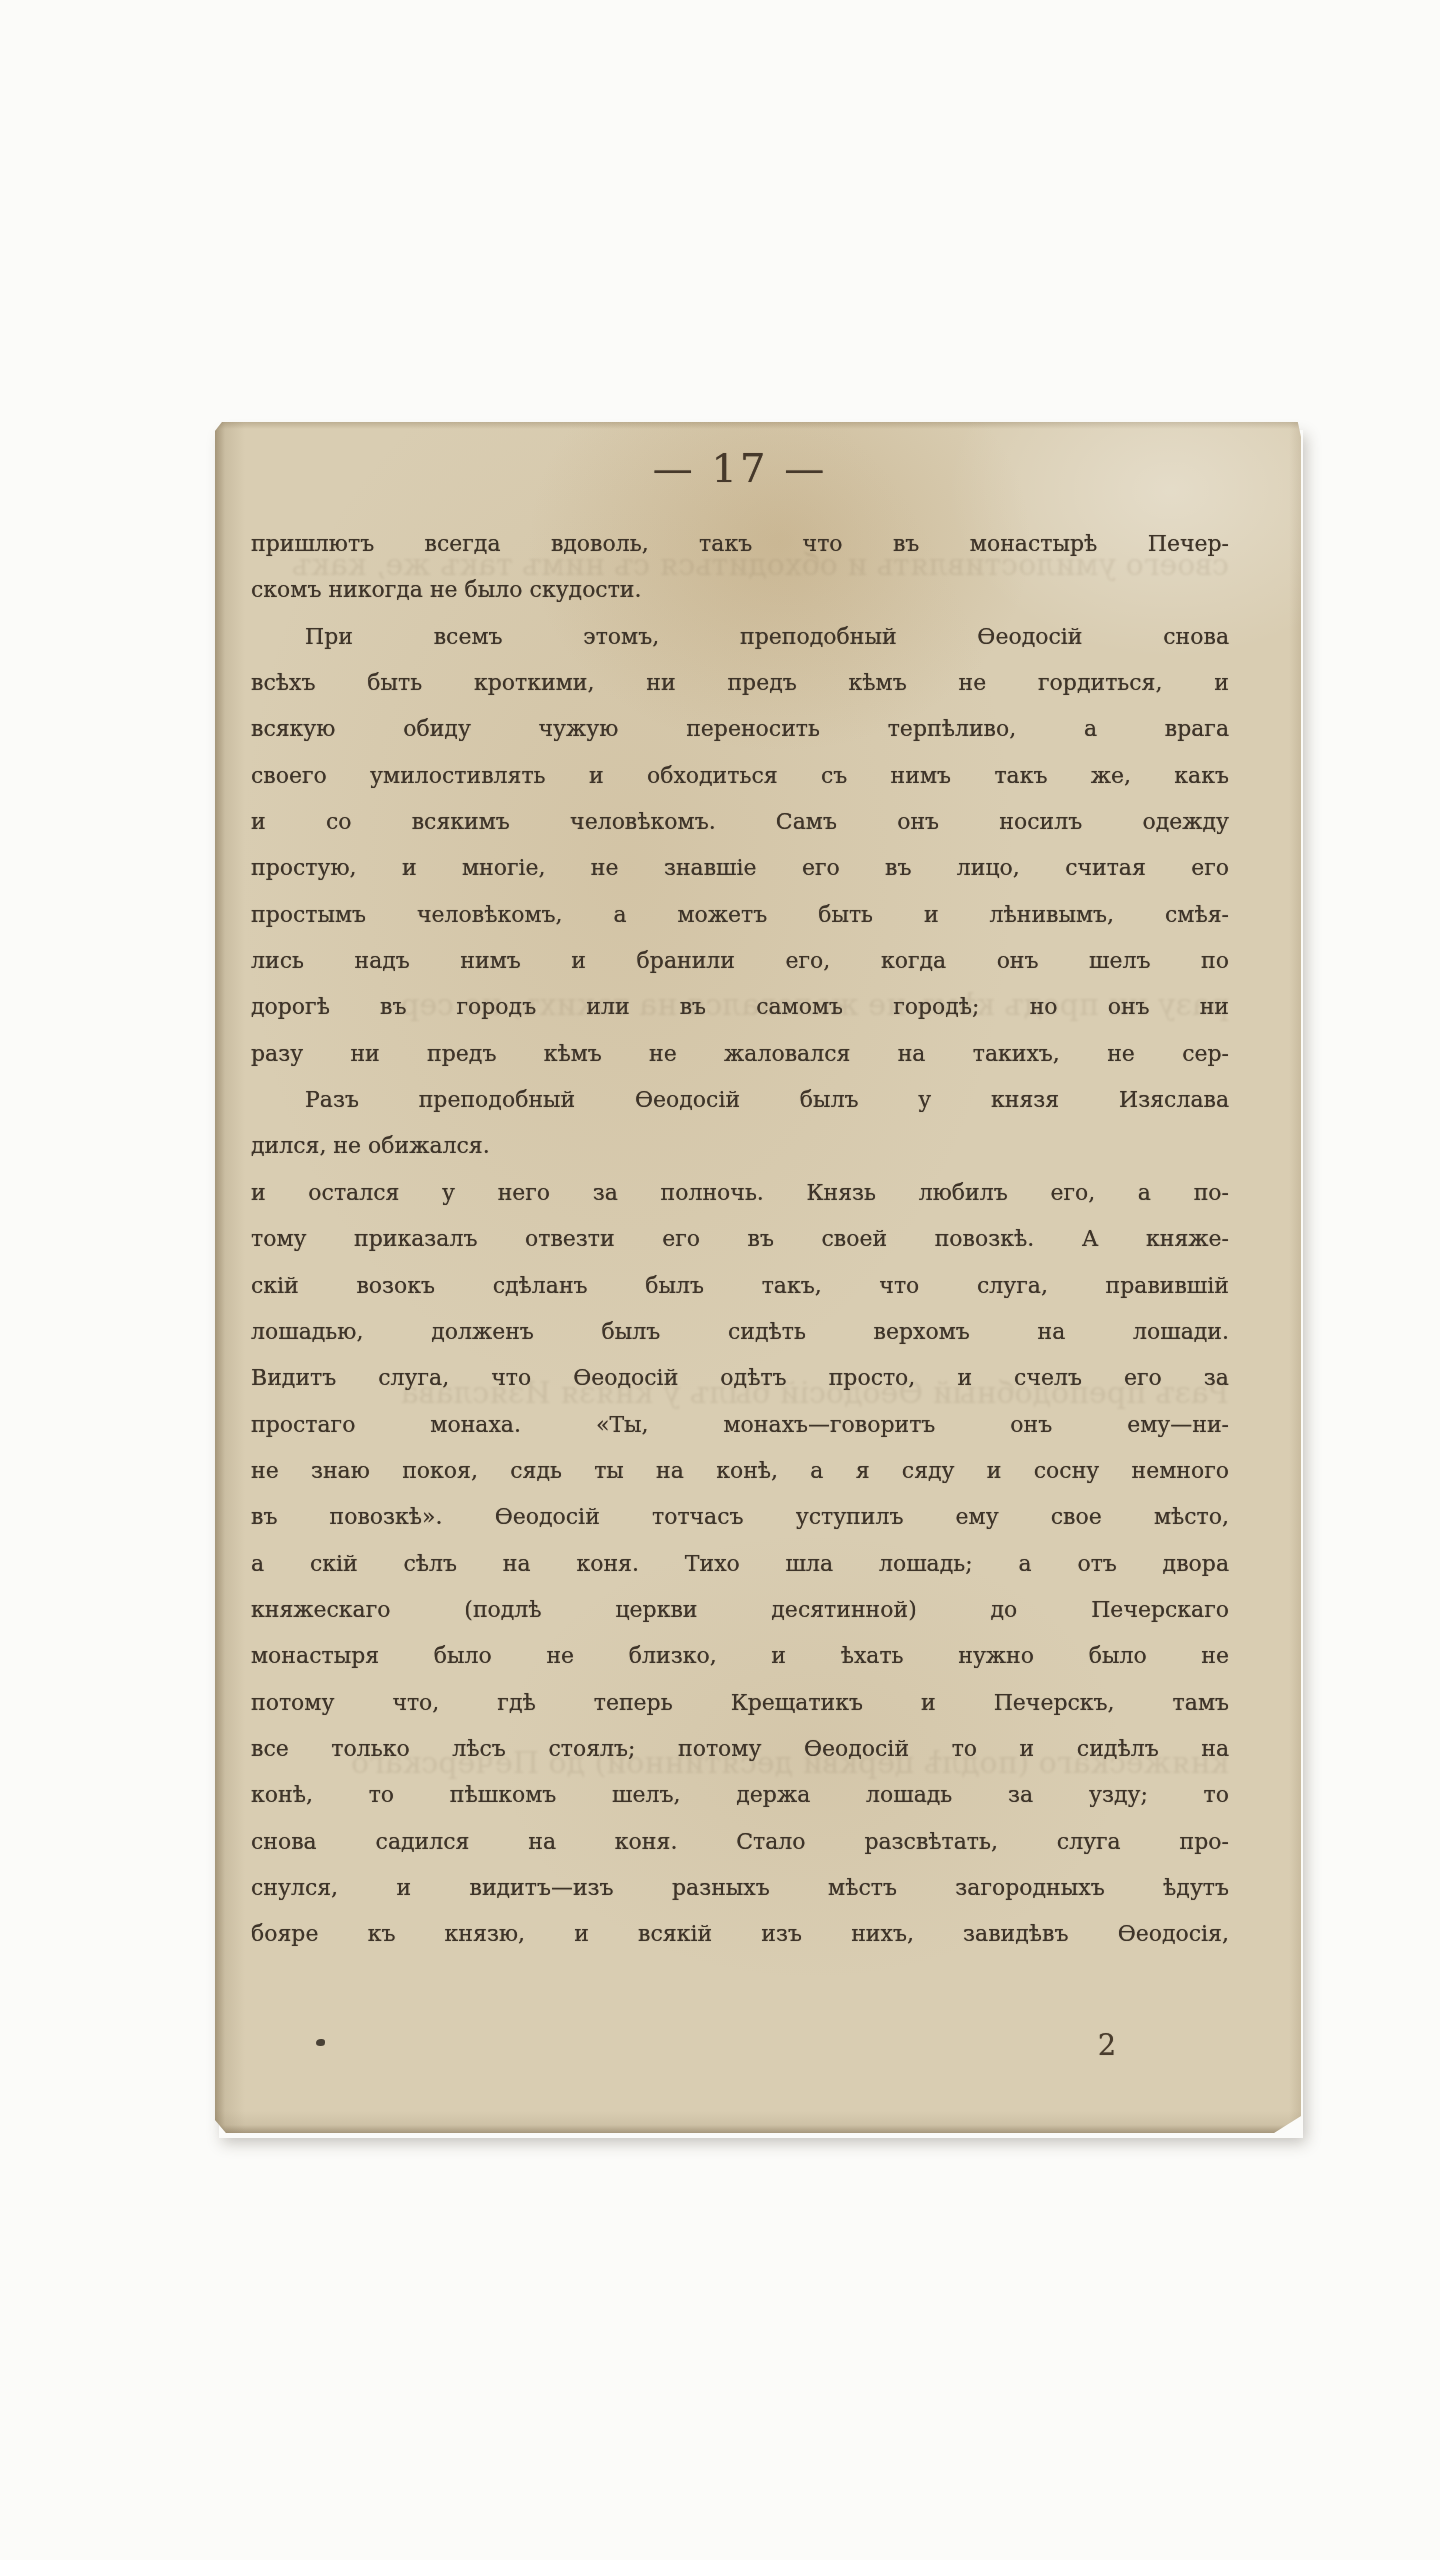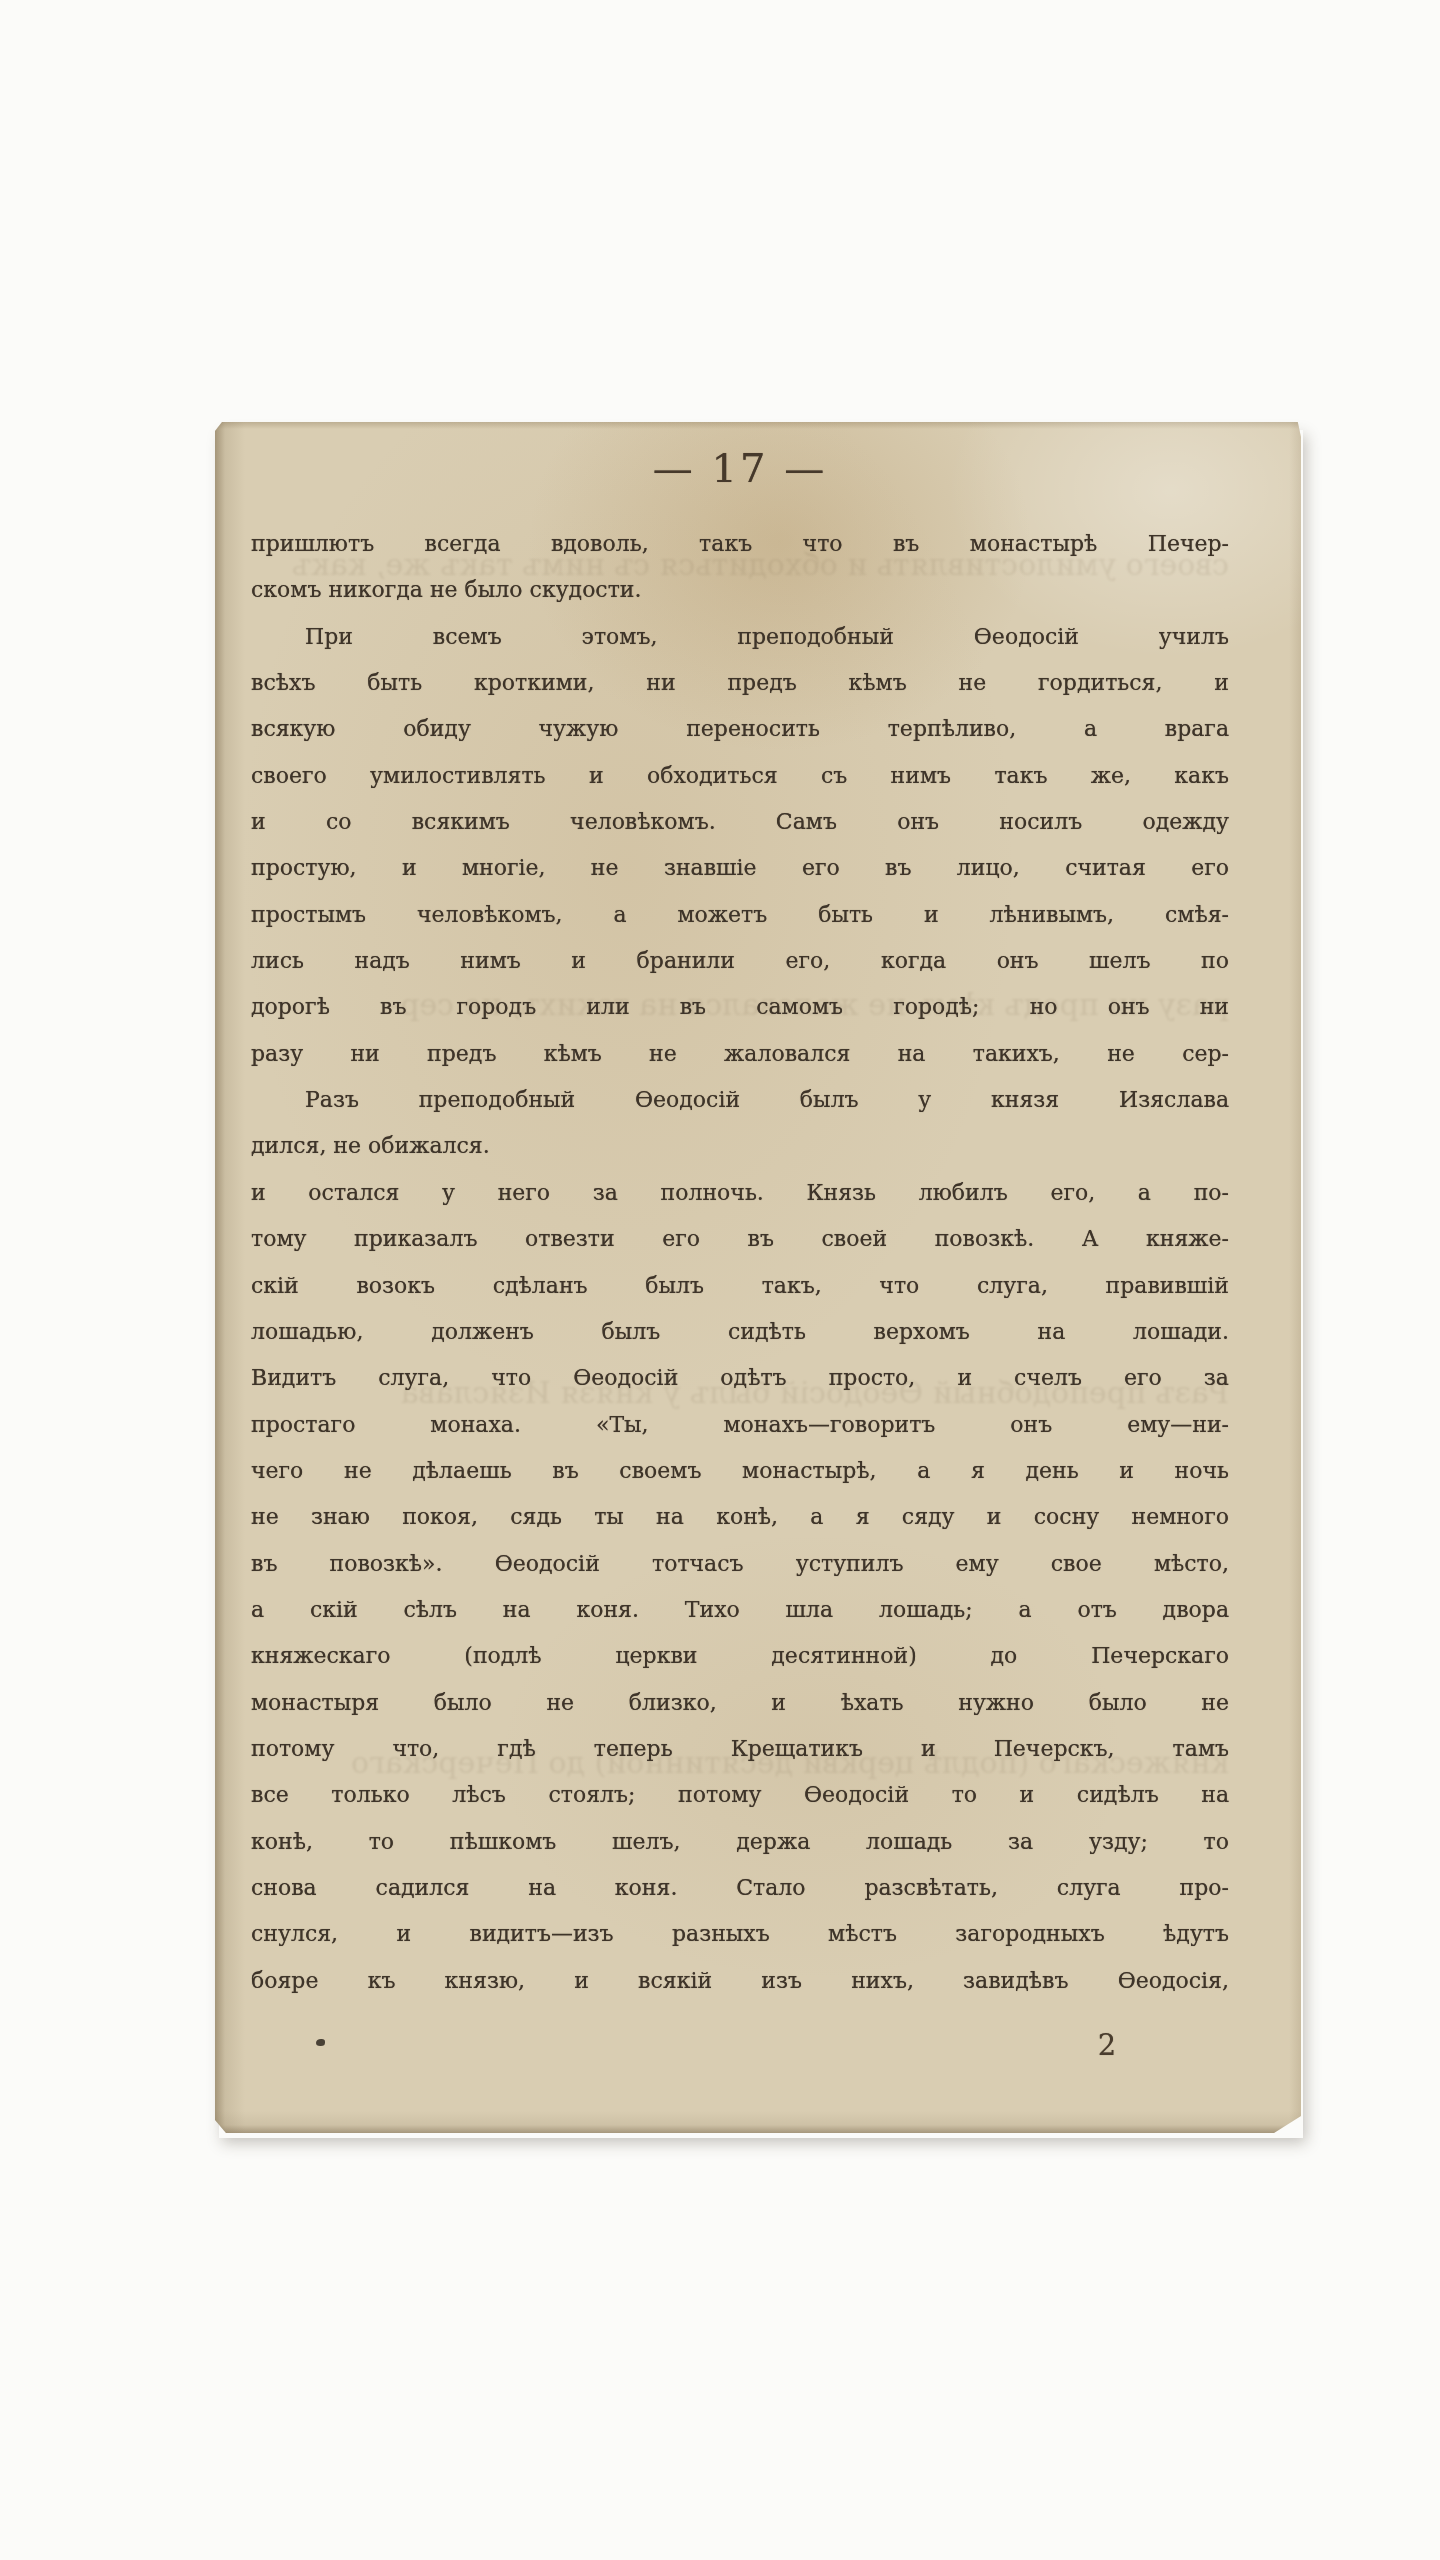--- a/index.html
+++ b/index.html
@@ -136,39 +136,38 @@
     <div class="ghost g1">своего умилостивлять и обходиться съ нимъ такъ же, какъ</div>
     <div class="ghost g2">разу ни предъ кѣмъ не жаловался на такихъ, не сер-</div>
     <div class="ghost g3">Разъ преподобный Ѳеодосій былъ у князя Изяслава</div>
     <div class="ghost g4">княжескаго (подлѣ церкви десятинной) до Печерскаго</div>
 
     <div class="header">— 17 —</div>
 
     <div class="textblock">
       <div class="line">пришлютъ всегда вдоволь, такъ что въ монастырѣ Печер-</div>
       <div class="line endp">скомъ никогда не было скудости.</div>
-      <div class="line indent">При всемъ этомъ, преподобный Ѳеодосій училъ</div>
+      <div class="line indent">При всемъ этомъ, преподобный Ѳеодосій снова</div>
       <div class="line">всѣхъ быть кроткими, ни предъ кѣмъ не гордиться, и</div>
       <div class="line">всякую обиду чужую переносить терпѣливо, а врага</div>
       <div class="line">своего умилостивлять и обходиться съ нимъ такъ же, какъ</div>
       <div class="line">и со всякимъ человѣкомъ. Самъ онъ носилъ одежду</div>
       <div class="line">простую, и многіе, не знавшіе его въ лицо, считая его</div>
       <div class="line">простымъ человѣкомъ, а можетъ быть и лѣнивымъ, смѣя-</div>
       <div class="line">лись надъ нимъ и бранили его, когда онъ шелъ по</div>
       <div class="line">дорогѣ въ городъ или въ самомъ городѣ; но онъ ни</div>
       <div class="line">разу ни предъ кѣмъ не жаловался на такихъ, не сер-</div>
       <div class="line indent">Разъ преподобный Ѳеодосій былъ у князя Изяслава</div>
       <div class="line endp">дился, не обижался.</div>
       <div class="line">и остался у него за полночь. Князь любилъ его, а по-</div>
       <div class="line">тому приказалъ отвезти его въ своей повозкѣ. А княже-</div>
       <div class="line">скій возокъ сдѣланъ былъ такъ, что слуга, правившій</div>
       <div class="line">лошадью, долженъ былъ сидѣть верхомъ на лошади.</div>
       <div class="line">Видитъ слуга, что Ѳеодосій одѣтъ просто, и счелъ его за</div>
       <div class="line">простаго монаха. «Ты, монахъ—говоритъ онъ ему—ни-</div>
-      <div class="line">чего не дѣлаешь въ своемъ монастырѣ, а я день и ночь</div>
       <div class="line">не знаю покоя, сядь ты на конѣ, а я сяду и сосну немного</div>
       <div class="line">въ повозкѣ». Ѳеодосій тотчасъ уступилъ ему свое мѣсто,</div>
       <div class="line">а скій сѣлъ на коня. Тихо шла лошадь; а отъ двора</div>
       <div class="line">княжескаго (подлѣ церкви десятинной) до Печерскаго</div>
       <div class="line">монастыря было не близко, и ѣхать нужно было не</div>
       <div class="line">потому что, гдѣ теперь Крещатикъ и Печерскъ, тамъ</div>
       <div class="line">все только лѣсъ стоялъ; потому Ѳеодосій то и сидѣлъ на</div>
       <div class="line">конѣ, то пѣшкомъ шелъ, держа лошадь за узду; то</div>
       <div class="line">снова садился на коня. Стало разсвѣтать, слуга про-</div>
       <div class="line">снулся, и видитъ—изъ разныхъ мѣстъ загородныхъ ѣдутъ</div>

